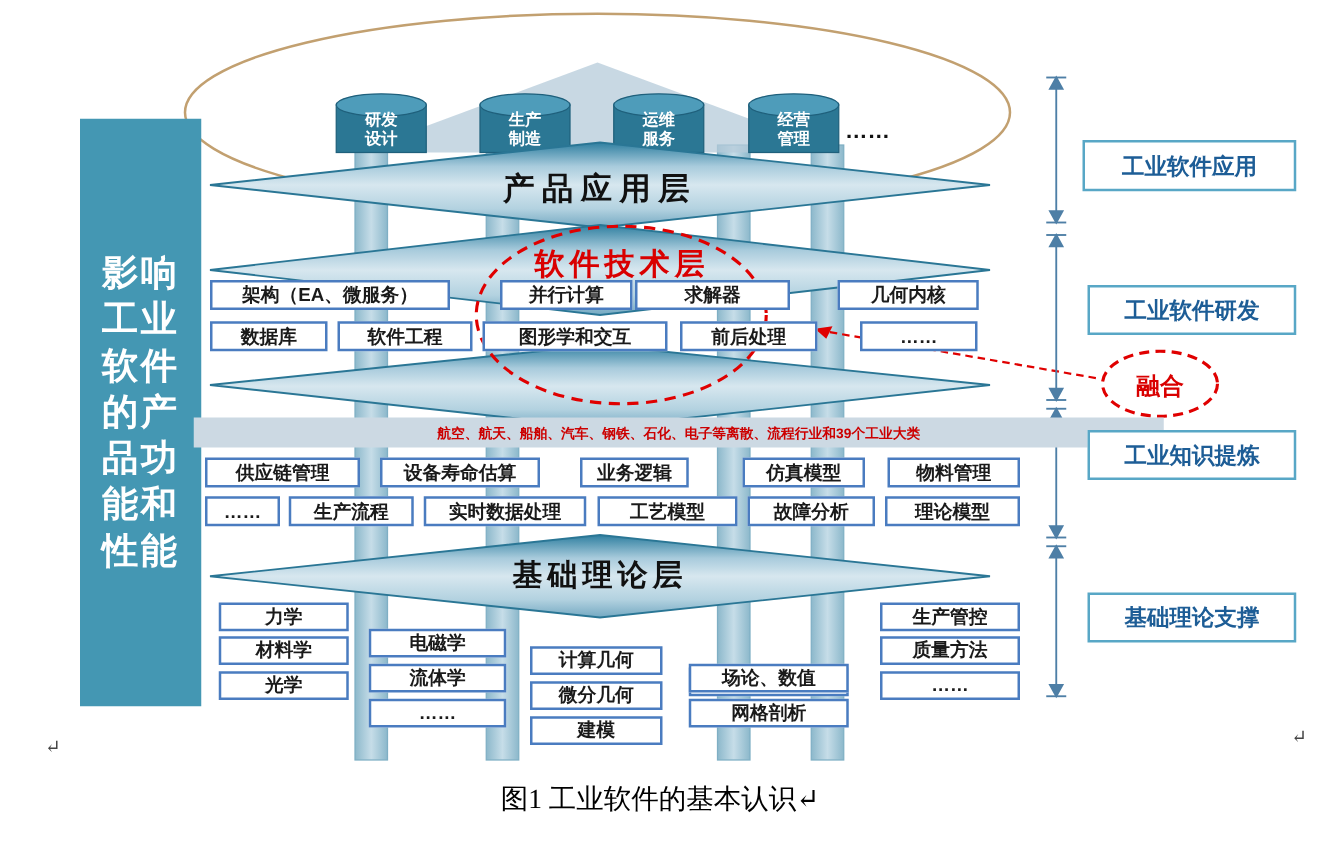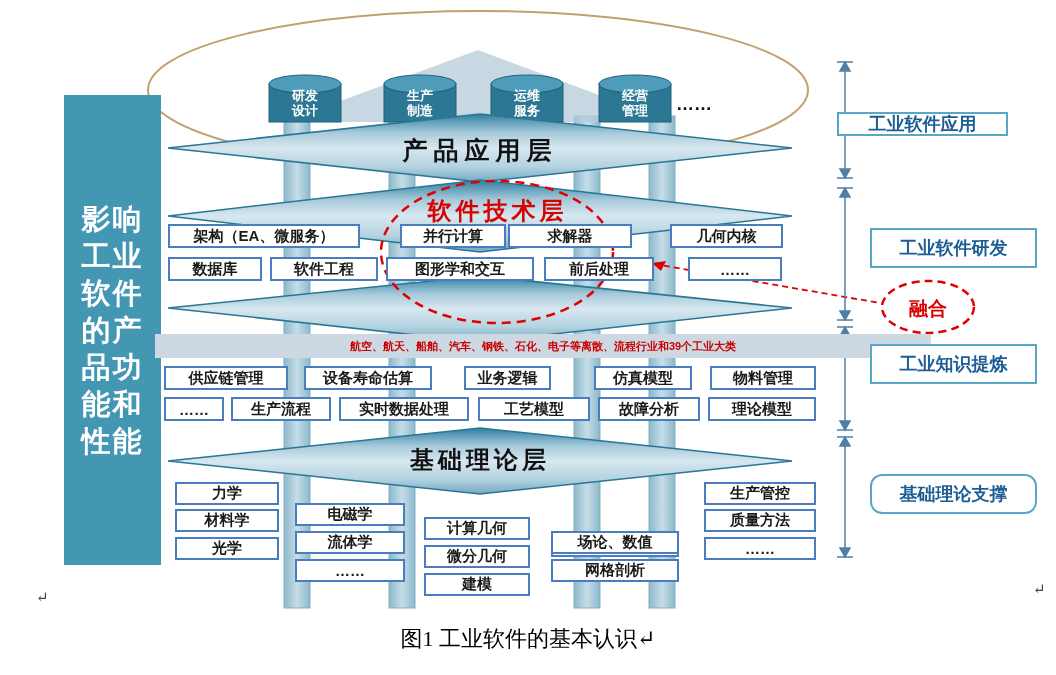--- a/index.html
+++ b/index.html
@@ -187,24 +187,24 @@
   <div class="box" style="left:424px;top:573px;width:106px;height:23px;">建模</div>
 
   <div class="box" style="left:551px;top:503px;width:128px;height:23px;margin-top:31px;">有限元分析</div>
   <div class="box" style="left:551px;top:531px;width:128px;height:23px;">场论、数值</div>
   <div class="box" style="left:551px;top:559px;width:128px;height:23px;">网格剖析</div>
 
   <div class="box" style="left:704px;top:482px;width:112px;height:23px;">生产管控</div>
   <div class="box" style="left:704px;top:509px;width:112px;height:23px;">质量方法</div>
   <div class="box" style="left:704px;top:537px;width:112px;height:23px;">……</div>
 
-  <div class="rlabel" style="left:837px;top:112px;width:171px;height:24px;">工业软件应用</div>
+  <div class="rlabel" style="left:866px;top:112px;width:171px;height:41px;">工业软件应用</div>
   <div class="rlabel" style="left:870px;top:228px;width:167px;height:40px;">工业软件研发</div>
   <div class="rlabel" style="left:870px;top:344px;width:167px;height:40px;">工业知识提炼</div>
-  <div class="rlabel" style="left:870px;top:474px;width:167px;height:40px;border-radius:12px;">基础理论支撑</div>
+  <div class="rlabel" style="left:870px;top:474px;width:167px;height:40px;">基础理论支撑</div>
 
   <div class="fusion-text">融合</div>
 
   <div class="caption">
     <span>图1 工业软件的基本认识</span><span>↵</span>
   </div>
 
   <div class="ret" style="left:36px;top:588px;">↵</div>
   <div class="ret" style="left:1033px;top:580px;">↵</div>
 

